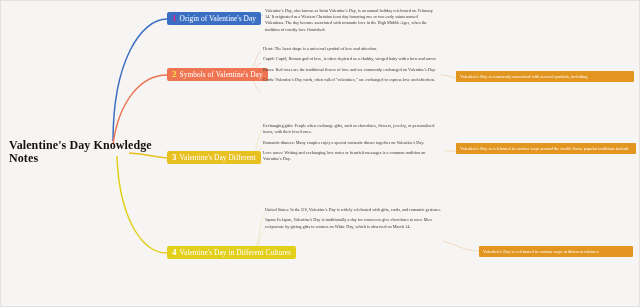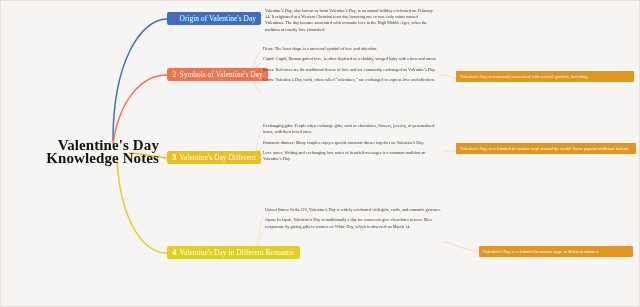--- a/index.html
+++ b/index.html
@@ -14,24 +14,24 @@
     border:1px solid #e6e1dc;
     box-sizing:border-box;
     overflow:hidden;
   }
   #wires{position:absolute;left:0;top:0;width:640px;height:307px;pointer-events:none;}
 
   
   .root{
     position:absolute;left:8px;top:138px;
     width:150px;
-    text-align:right;
+    text-align:left;
     font-family:"Liberation Serif", serif;
     font-weight:bold;
-    font-size:15px;
+    font-size:12px;
     color:#14120f;
     letter-spacing:.1px;
     line-height:13px;
   }
 
   
   .node{
     position:absolute;
     display:flex;align-items:center;
     height:13px;
@@ -140,21 +140,21 @@
   <div class="node" id="node2">
     <span class="num">2</span>
     <span class="lbl">Symbols of Valentine's Day</span>
   </div>
   <div class="node" id="node3">
     <span class="num">3</span>
     <span class="lbl">Valentine's Day Different</span>
   </div>
   <div class="node" id="node4">
     <span class="num">4</span>
-    <span class="lbl">Valentine's Day in Different Romantic</span>
+    <span class="lbl">Valentine's Day in Different Cultures</span>
   </div>
 
   <div class="block" id="blk1">
     <p>Valentine's Day, also known as Saint Valentine's Day, is an annual holiday celebrated on February 14. It originated as a Western Christian feast day honoring one or two early saints named Valentinus. The day became associated with romantic love in the High Middle Ages, when the tradition of courtly love flourished.</p>
   </div>
 
   <div class="block" id="blk2">
     <p>Heart: The heart shape is a universal symbol of love and affection.</p>
     <p>Cupid: Cupid, Roman god of love, is often depicted as a chubby, winged baby with a bow and arrow.</p>
     <p>Roses: Red roses are the traditional flower of love and are commonly exchanged on Valentine's Day.</p>

